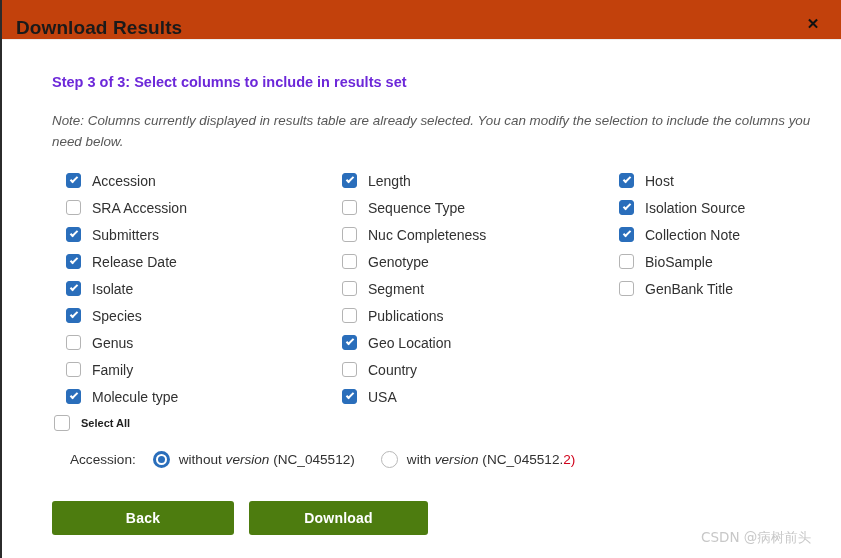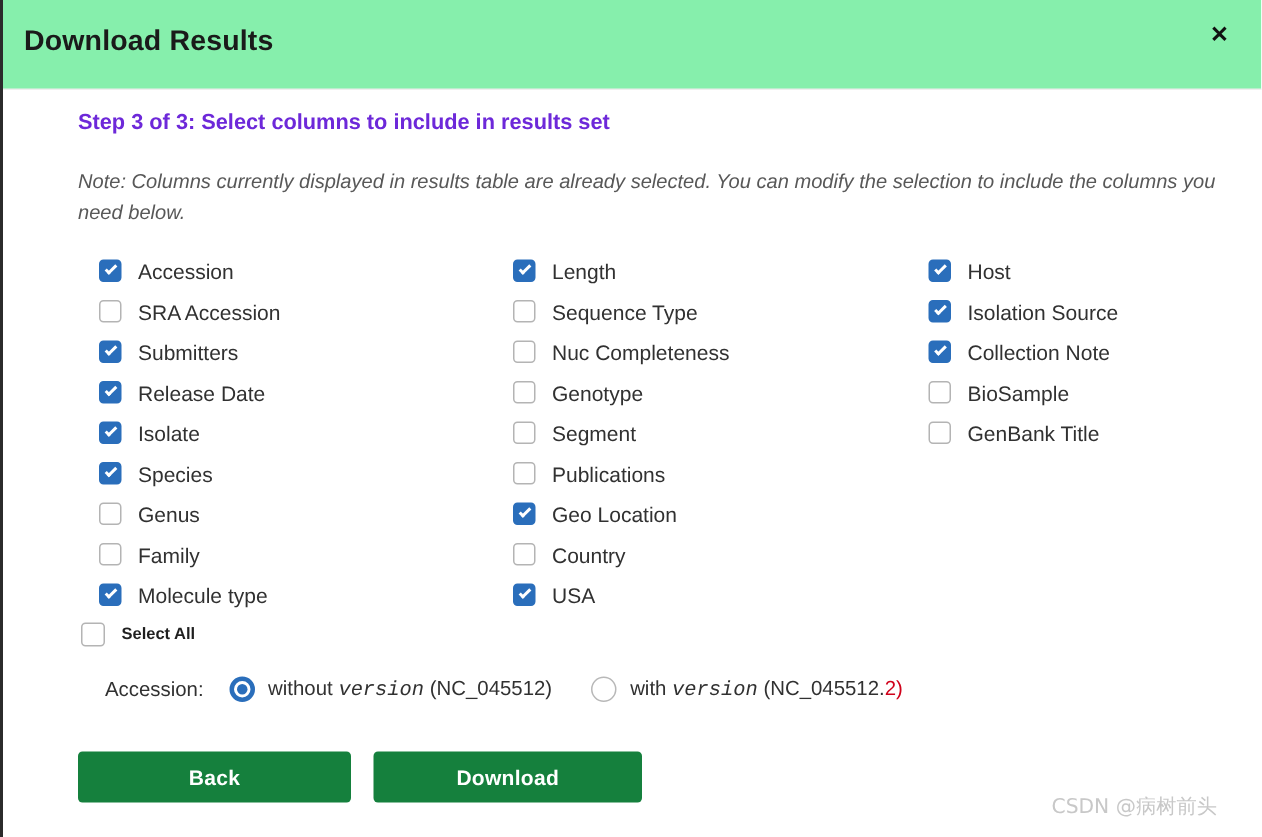--- a/index.html
+++ b/index.html
@@ -20,24 +20,24 @@
     border-left: 2px solid #2b2b2b;
     box-sizing: border-box;
   }
 
   
   .modal-header {
     position: absolute;
     left: 0;
     top: 0;
     width: 839px;
-    height: 60px;
+    height: 40px;
     box-sizing: border-box;
     border-bottom: 1px solid #eeeeee;
-    background: #86efac;
+    background: #c2410c;
   }
   .modal-title {
     position: absolute;
     left: 14px;
     top: 17px;
     font-size: 19px;
     font-weight: bold;
     color: #1a1a1a;
     letter-spacing: 0.1px;
   }
@@ -199,29 +199,28 @@
     background: #2a6ebb;
   }
   .radio-text {
     margin-left: 9px;
     font-size: 13.6px;
     color: #313131;
     white-space: nowrap;
   }
   .radio-text i {
     font-style: italic;
-    font-family: Liberation Mono, monospace;
   }
   .ver-suffix { color: #d0021b; }
 
   
   .btn {
     position: absolute;
     height: 34px;
-    background: #15803d;
+    background: #4d7c0f;
     color: #ffffff;
     border: none;
     border-radius: 3px;
     font-family: "Liberation Sans", sans-serif;
     font-size: 14px;
     font-weight: bold;
     cursor: pointer;
     letter-spacing: 0.2px;
   }
   .btn-back { left: 50px; top: 501px; width: 182px; }

